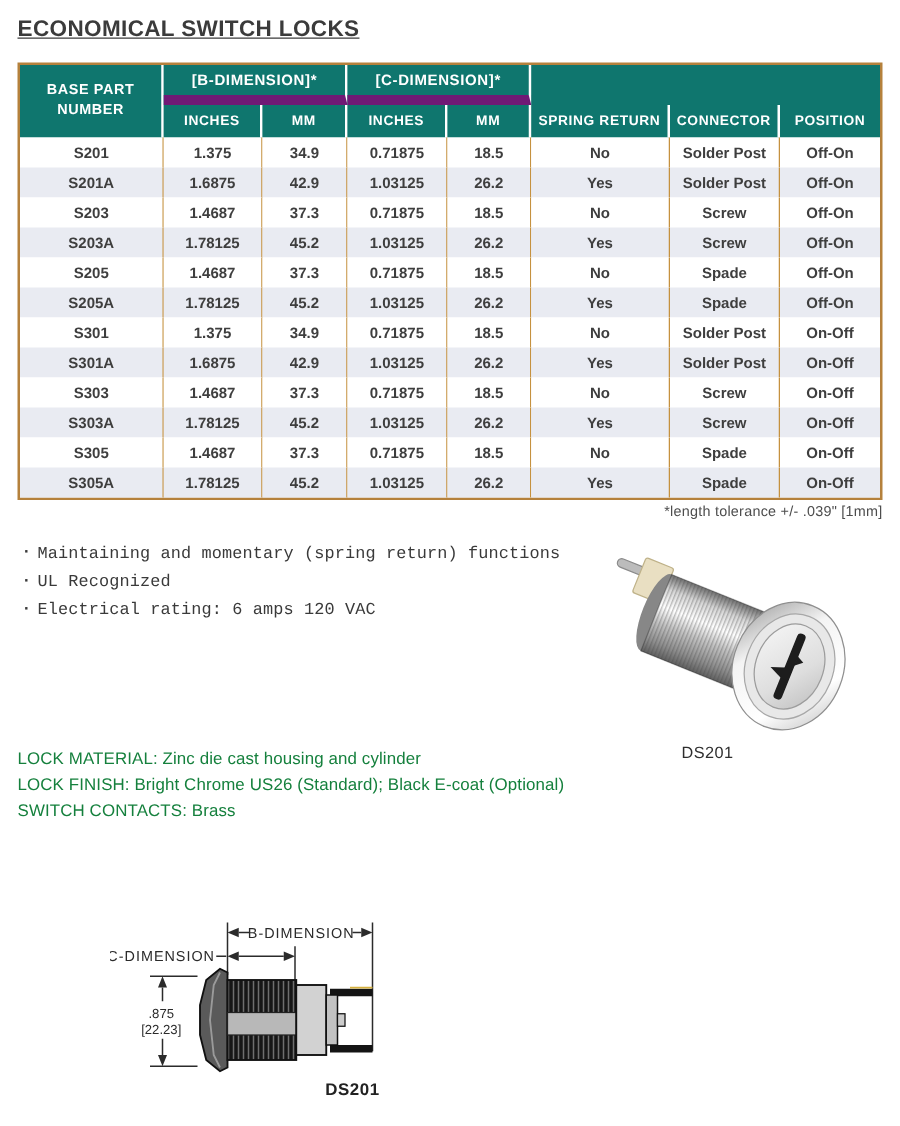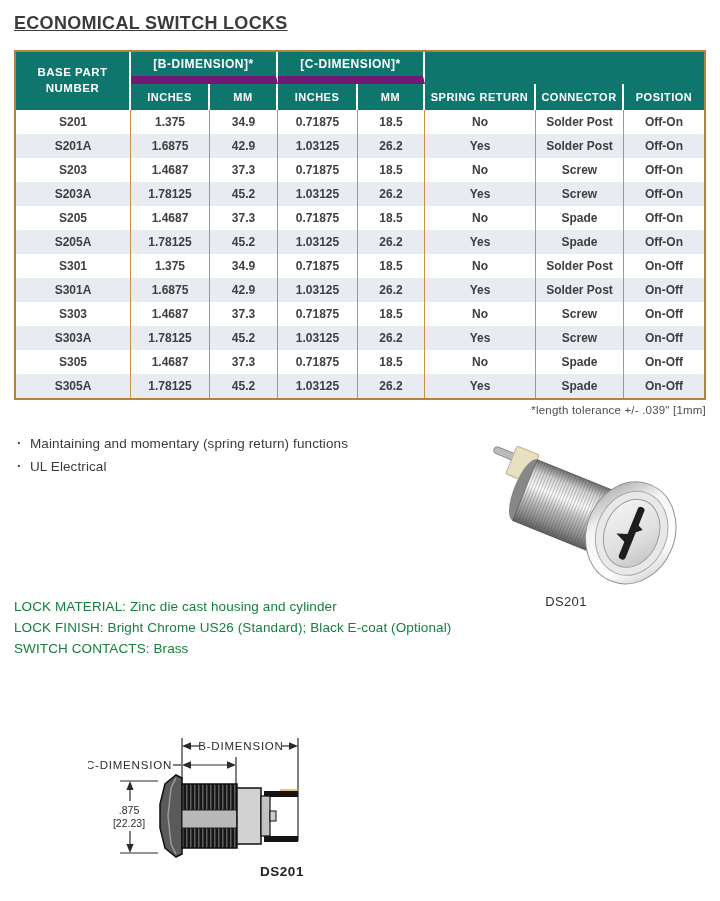--- a/index.html
+++ b/index.html
@@ -51,21 +51,21 @@
 
   
   .footnote {
     position: absolute; right: 14px; top: 404px;
     font-size: 11.5px; color: #4d4d4d; letter-spacing: 0.2px;
   }
 
   
   ul.features {
     position: absolute; left: 17px; top: 436px;
-    list-style: none; width: 440px;
+    list-style: none; width: 440px; font-family: Liberation Mono, monospace;
   }
   ul.features li {
     position: relative; padding-left: 13px;
     font-size: 13.5px; color: #3a3a3a;
     margin-bottom: 7.5px; letter-spacing: 0.1px;
   }
   ul.features li::before {
     content: "\00B7"; position: absolute; left: 0; top: -1px;
     font-weight: 700; color: #3a3a3a;
   }
@@ -247,21 +247,22 @@
           <td>Spade</td>
           <td>On-Off</td>
         </tr>
       </tbody>
   </table>
 
   <div class="footnote">*length tolerance +/- .039" [1mm]</div>
 
   <ul class="features">
       <li>Maintaining and momentary (spring return) functions</li>
-      <li>UL Electrical</li>
+      <li>UL Recognized</li>
+      <li>Electrical rating: 6 amps 120 VAC</li>
     </ul>
 
   <div class="photo-block">
     <svg width="236" height="148" viewBox="0 0 236 148">
       <defs>
         <linearGradient id="bodyGrad" x1="0" y1="0" x2="0" y2="1">
           <stop offset="0" stop-color="#6f6f6f"></stop>
           <stop offset="0.18" stop-color="#d6d6d6"></stop>
           <stop offset="0.40" stop-color="#ffffff"></stop>
           <stop offset="0.60" stop-color="#c3c3c3"></stop>

